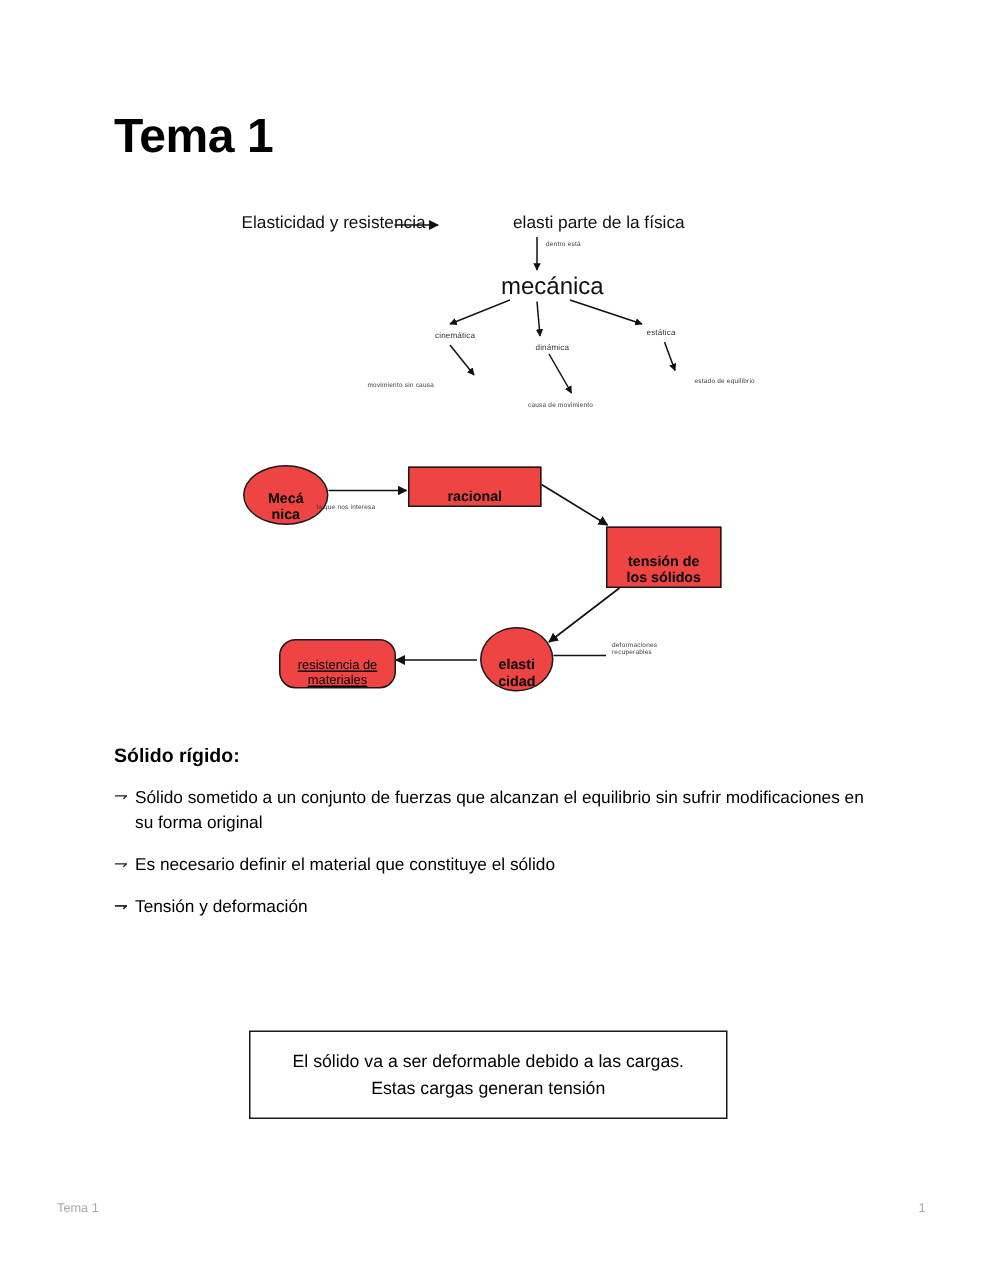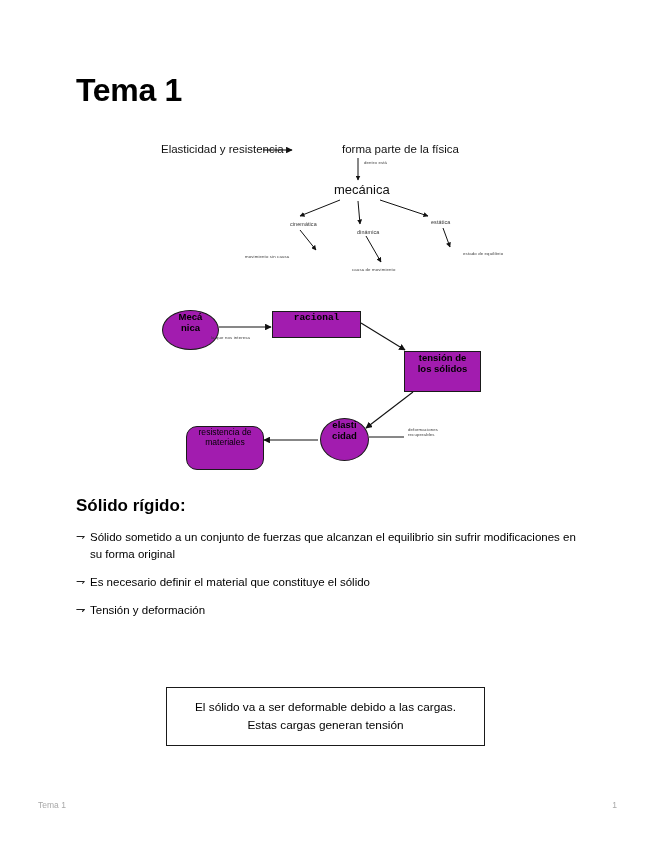--- a/index.html
+++ b/index.html
@@ -57,50 +57,50 @@
     font-size: 5.4px;
     color: #333;
     letter-spacing: 0.1px;
   }
   .d-tiny {
     font-size: 4.3px;
     color: #3a3a3a;
     letter-spacing: 0.15px;
   }
   .d-mecanica {
-    font-size: 13px;
+    font-size: 16px;
   }
 
   
   .shape {
     position: absolute;
     display: flex;
-    align-items: flex-start;
+    align-items: flex-end;
     justify-content: center;
     text-align: center;
     border: 1.2px solid #1a1a1a;
     box-sizing: border-box;
     font-size: 9.5px;
     font-weight: bold;
     line-height: 1.18;
     color: #000;
-    background: #a21caf;
+    background: #ef4444;
   }
   .shape.ellipse { border-radius: 50%; }
   .shape.rounded { border-radius: 11px; }
   .shape.rect { border-radius: 0; }
 
   
   .body-block {
     position: absolute;
     left: 76px;
     width: 500px;
   }
   .sec-head {
-    font-size: 17px;
+    font-size: 13px;
     font-weight: bold;
     margin: 0 0 13px 0;
   }
   .bullet {
     font-size: 11.5px;
     line-height: 1.47;
     margin: 0 0 11px 0;
     position: relative;
     padding-left: 14px;
   }
@@ -183,21 +183,21 @@
 
       <line x1="300" y1="230" x2="316" y2="250" stroke="#111" stroke-width="1" marker-end="url(#ahs)"></line>
 
       <line x1="366" y1="236" x2="381" y2="262" stroke="#111" stroke-width="1" marker-end="url(#ahs)"></line>
 
       <line x1="443" y1="228" x2="450" y2="247" stroke="#111" stroke-width="1" marker-end="url(#ahs)"></line>
     </svg>
 
     <div class="dlabel d-main" style="left:118px; top:143px;">Elasticidad y resistencia</div>
 
-    <div class="dlabel d-main" style="left:299px; top:143px;">forma parte de la física</div>
+    <div class="dlabel d-main" style="left:299px; top:143px;">elasti parte de la física</div>
 
     <div class="dlabel d-tiny" style="left:364px; top:161px;">dentro está</div>
 
     <div class="dlabel d-mecanica" style="left:334px; top:183px;">mecánica</div>
 
     <div class="dlabel d-small" style="left:290px; top:221px;">cinemática</div>
 
     <div class="dlabel d-small" style="left:357px; top:229px;">dinámica</div>
 
     <div class="dlabel d-small" style="left:431px; top:219px;">estática</div>
@@ -225,42 +225,42 @@
 
     <div class="shape ellipse" style="left:162px; top:310px; width:57px; height:40px;">
       <span style="display:block;">
         <span>Mecá</span><br>
         <span>nica</span>
       </span>
     </div>
 
     <div class="dlabel d-tiny" style="left:211px; top:336px;">la que nos interesa</div>
 
-    <div class="shape rect" style="left:272px; top:311px; width:89px; height:27px;font-family:Liberation Mono, monospace;">racional</div>
+    <div class="shape rect" style="left:272px; top:311px; width:89px; height:27px;">racional</div>
 
     <div class="shape rect" style="left:404px; top:351px; width:77px; height:41px;">
       <span style="display:block;">
         <span>tensión de</span><br>
         <span>los sólidos</span>
       </span>
     </div>
 
     <div class="shape ellipse" style="left:320px; top:418px; width:49px; height:43px;">
       <span style="display:block;">
         <span>elasti</span><br>
         <span>cidad</span>
       </span>
     </div>
 
     <div class="dlabel d-tiny" style="left:408px; top:428px;">
       <span>deformaciones</span><br>
       <span>recuperables</span>
     </div>
 
-    <div class="shape rounded" style="left:186px; top:426px; width:78px; height:44px; font-weight:normal; font-size:8.6px;">
+    <div class="shape rounded" style="left:186px; top:426px; width:78px; height:33px; font-weight:normal; font-size:8.6px;text-decoration:underline;">
       <span style="display:block;">
         <span>resistencia de</span><br>
         <span>materiales</span>
       </span>
     </div>
   </div>
 
   <div class="body-block" style="top:496px;">
     <p class="sec-head">Sólido rígido:</p>
 

